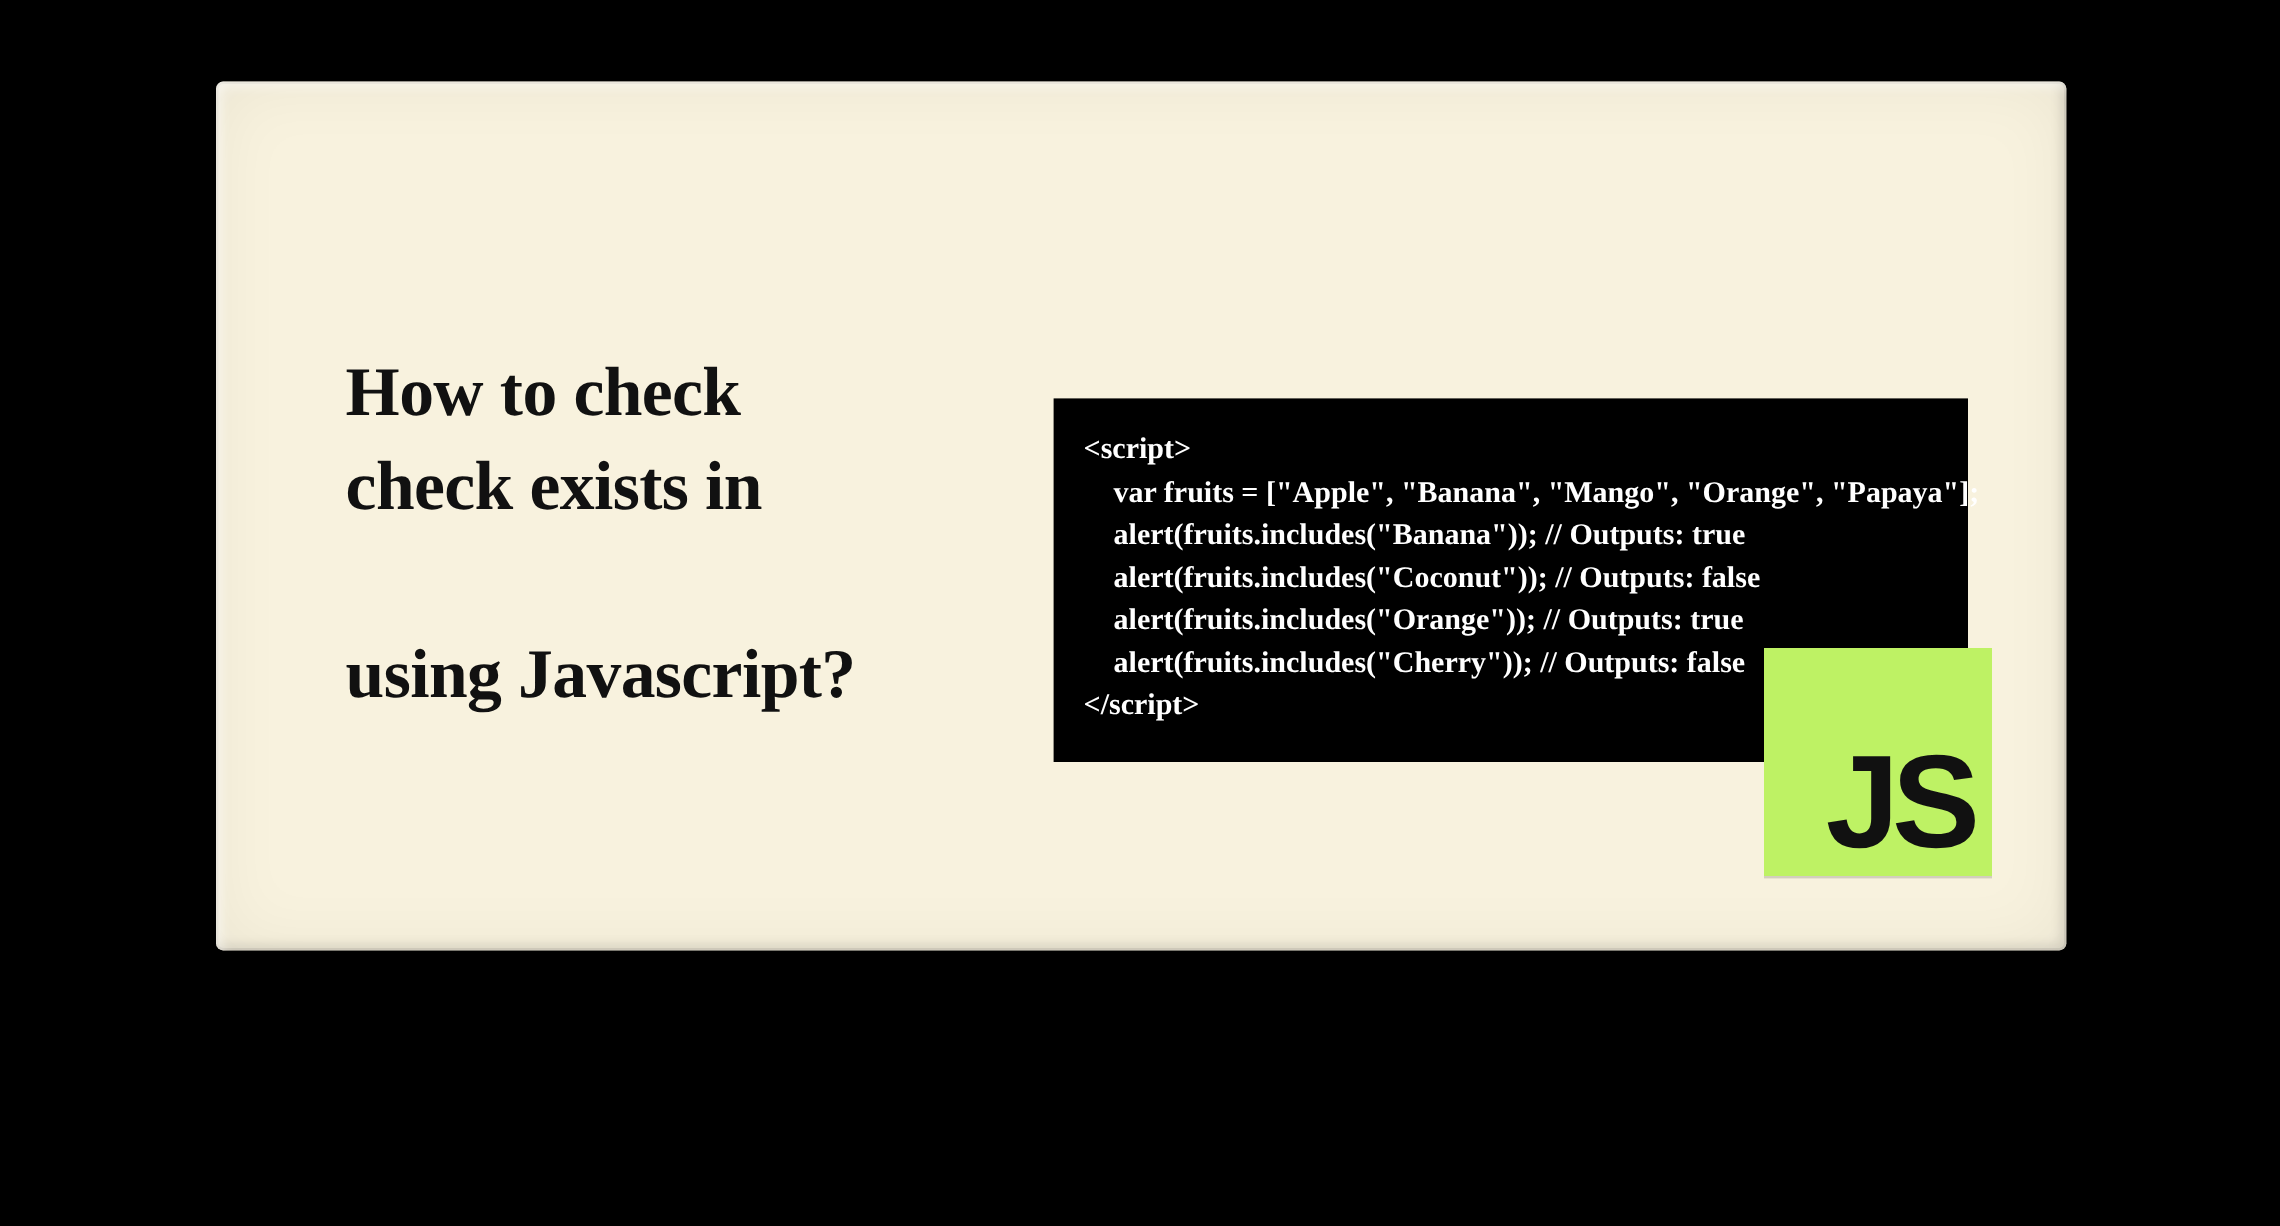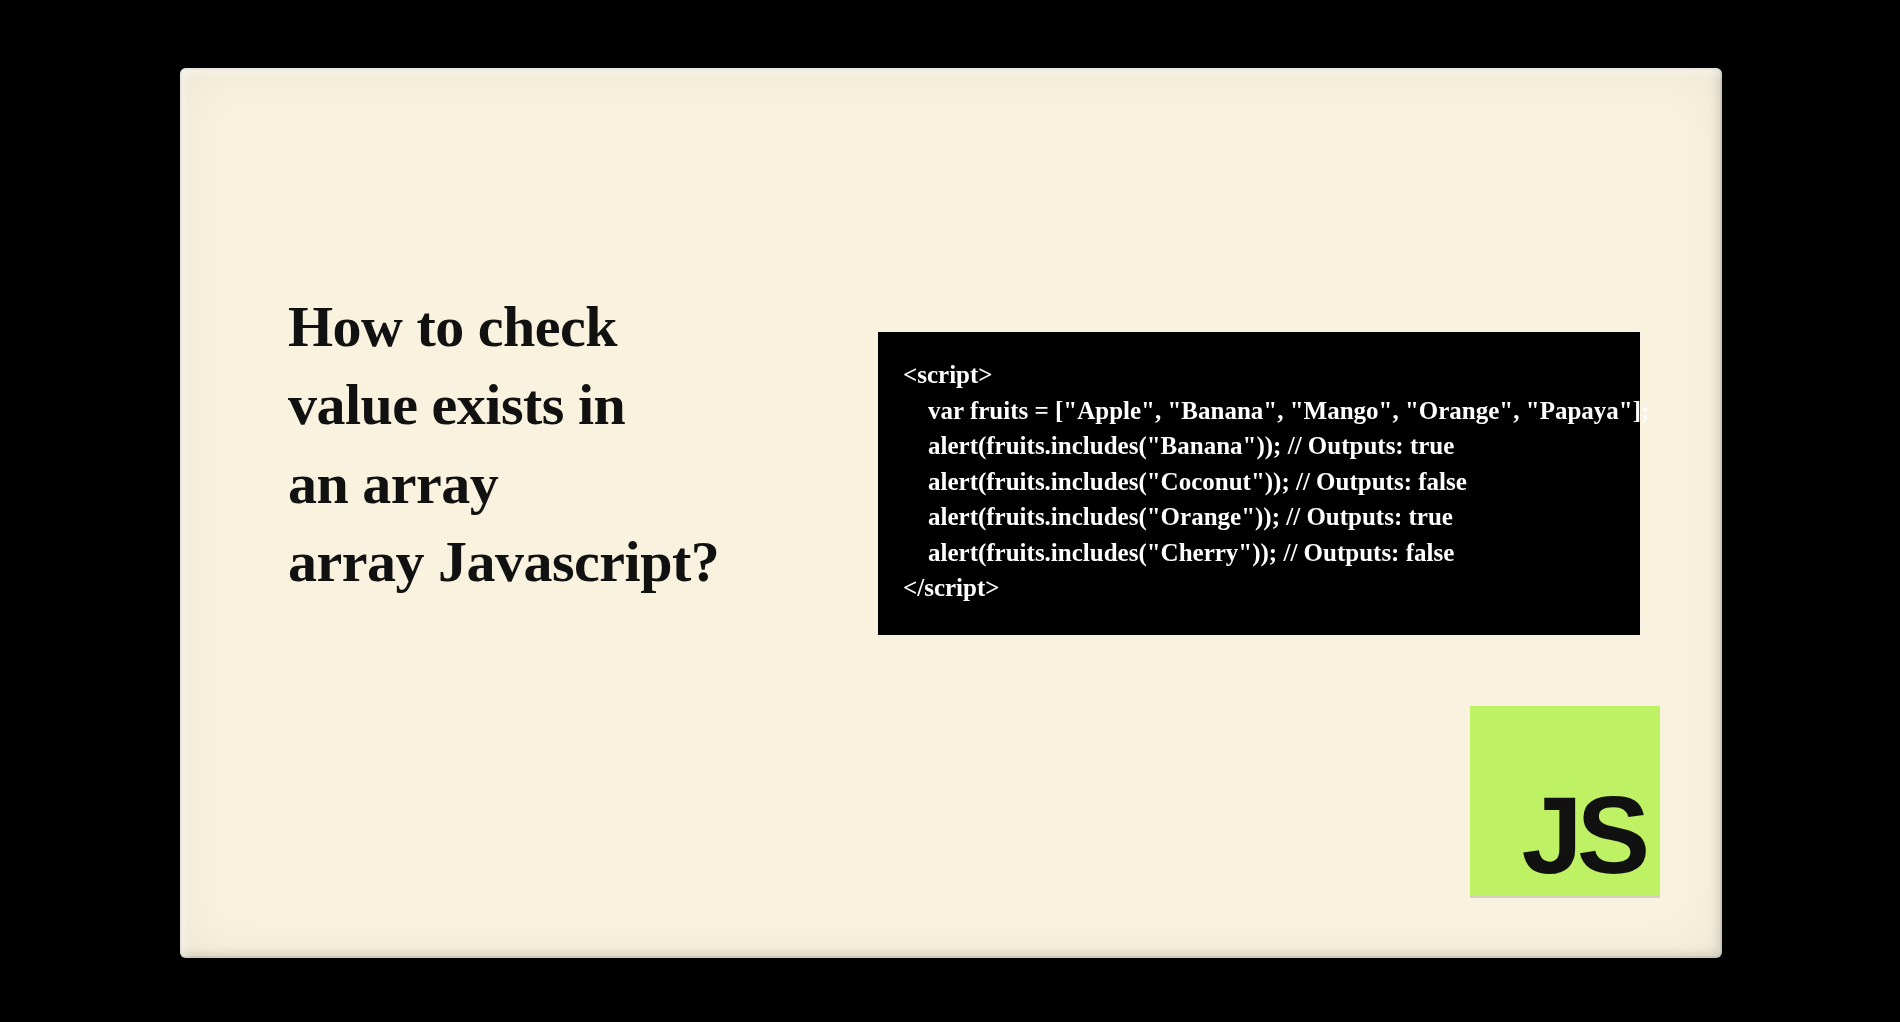--- a/index.html
+++ b/index.html
@@ -10,21 +10,21 @@
     background: #000;
     overflow: hidden;
     font-family: Georgia, 'Times New Roman', serif;
   }
 
   .card-wrap {
     position: absolute;
     left: 180px;
     top: 68px;
     width: 1542px;
-    height: 890px;
+    height: 724px;
   }
 
   .card {
     width: 100%;
     height: 100%;
     background: #f8f2de;
     border-radius: 6px;
     box-shadow:
       inset 0 0 0 2px rgba(0,0,0,0.08),
       inset 0 0 60px rgba(0,0,0,0.06),
@@ -105,23 +105,23 @@
   }
 </style>
 </head>
 <body>
 
 <div class="card-wrap">
   <div class="card">
 
     <div class="title">
       <span>How to check</span><br>
-      <span>value exists in</span><br>
-      <span>an array</span><br>
-      <span>array Javascript?</span>
+      <span>check exists in</span><br>
+      <br>
+      <span>using Javascript?</span>
     </div>
 
     <div class="code-box-outer">
       <div class="code-box"><span>&lt;script&gt;</span>
 <span>    var fruits = ["Apple", "Banana", "Mango", "Orange", "Papaya"];</span>
 <span>    alert(fruits.includes("Banana")); // Outputs: true</span>
 <span>    alert(fruits.includes("Coconut")); // Outputs: false</span>
 <span>    alert(fruits.includes("Orange")); // Outputs: true</span>
 <span>    alert(fruits.includes("Cherry")); // Outputs: false</span>
 <span>&lt;/script&gt;</span></div>

